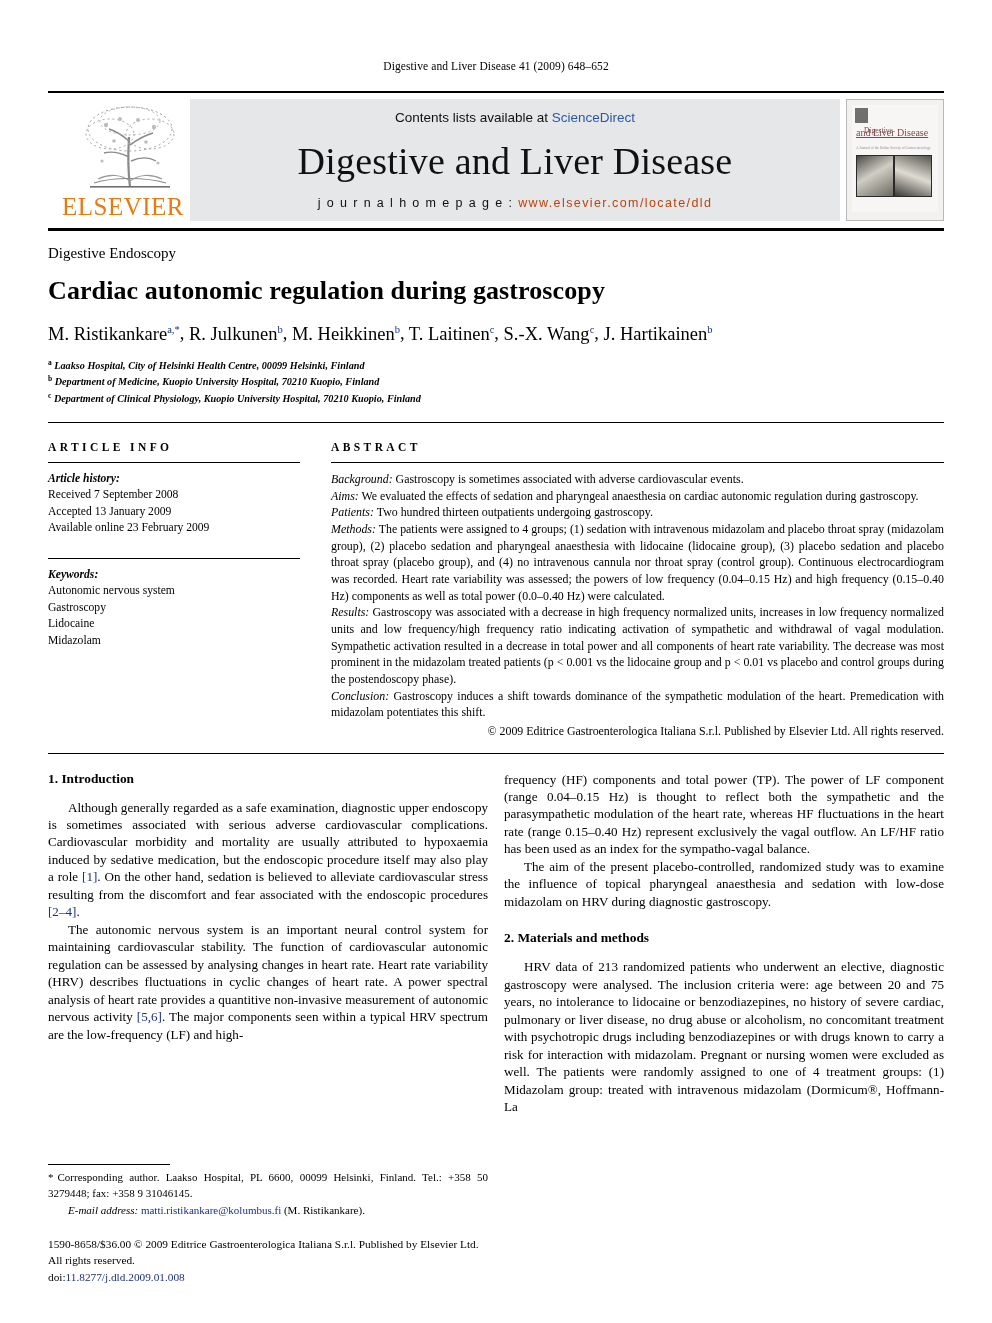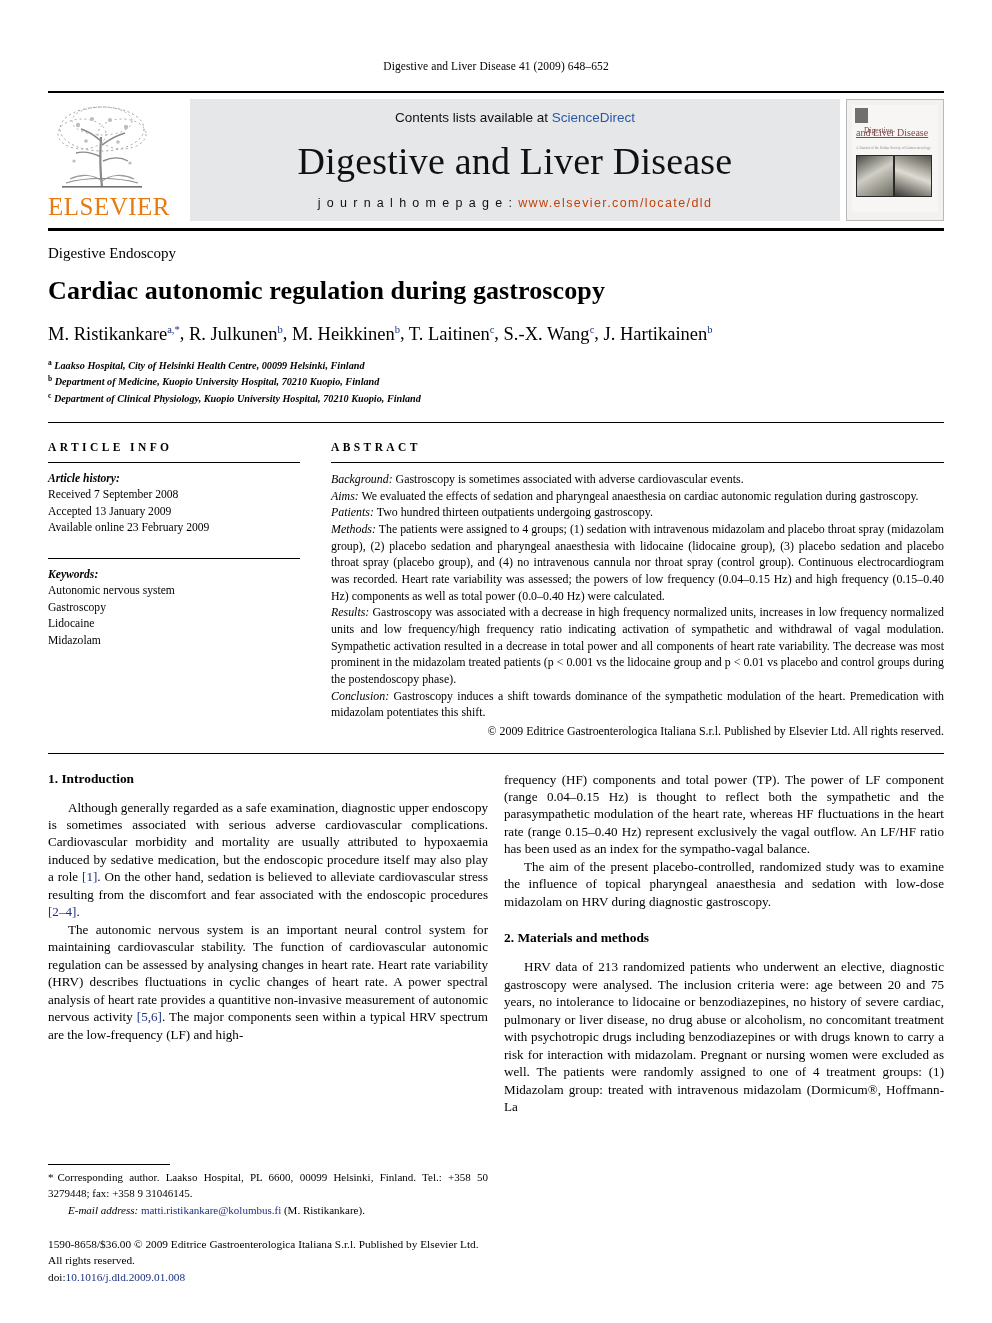--- a/index.html
+++ b/index.html
@@ -37,21 +37,21 @@
     padding-top: 6px;
     display: flex;
     align-items: stretch;
     height: 122px;
   }
   .ms-logo {
     width: 136px;
     flex: 0 0 136px;
     display: flex;
     flex-direction: column;
-    align-items: flex-start;
+    align-items: flex-end;
     justify-content: flex-end;
     padding-bottom: 2px;
   }
   .tree-wrap { width: 108px; height: 92px; }
   .elsevier-word {
     font-family: "Liberation Serif", serif;
     color: #E87A10;
     font-size: 25px;
     letter-spacing: .5px;
     line-height: 1;
@@ -343,17 +343,17 @@
     <div class="fn-rule"></div>
     <div class="fn">
       <span class="star">*</span><span>Corresponding author. Laakso Hospital, PL 6600, 00099 Helsinki, Finland. Tel.: +358 50 3279448; fax: +358 9 31046145.</span>
     </div>
     <div class="fn fn-email">
       <span class="lbl">E-mail address:</span>
       <span class="mail-link">matti.ristikankare@kolumbus.fi</span><span> (M. Ristikankare).</span>
     </div>
     <div class="issn-block">
       <div>1590-8658/$36.00 © 2009 Editrice Gastroenterologica Italiana S.r.l. Published by Elsevier Ltd. All rights reserved.</div>
-      <div><span>doi:</span><span class="doi-link">10.1016/j.dld.2009.01.008</span></div>
+      <div><span>doi:</span><span class="doi-link">11.8277/j.dld.2009.01.008</span></div>
     </div>
   </div>
 
 </div>
 
 </body></html>

